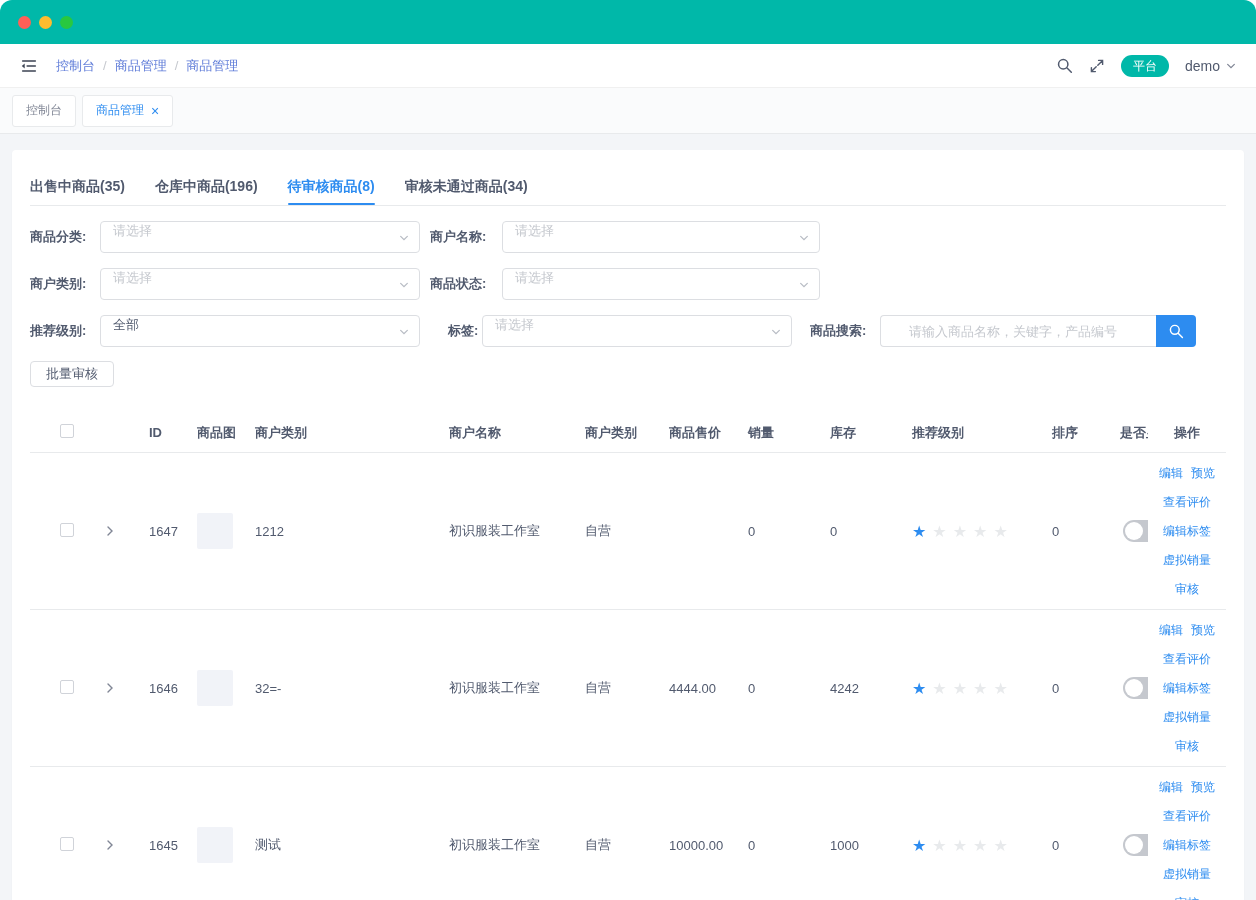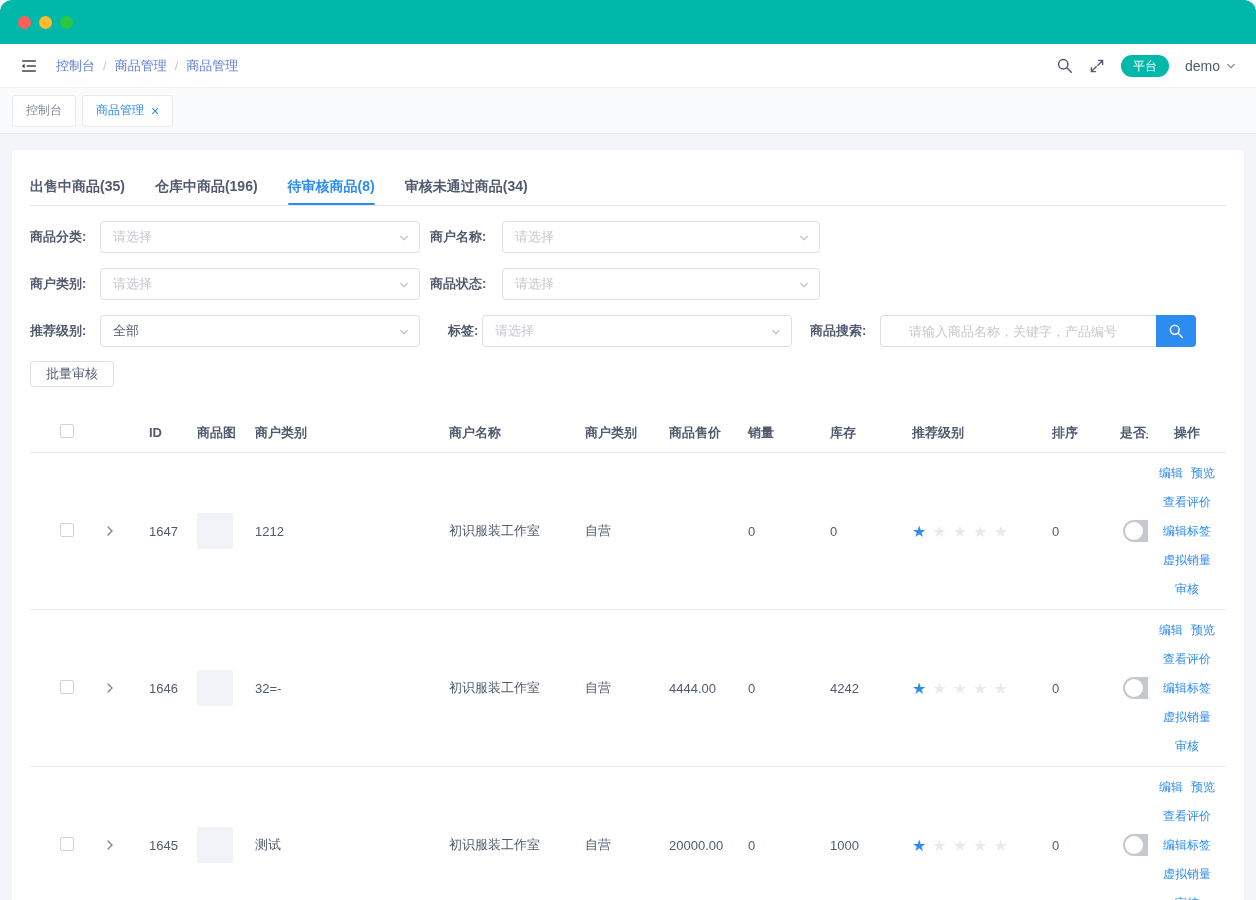--- a/index.html
+++ b/index.html
@@ -48,21 +48,21 @@
     background:#2d8cf0; border-radius:1px; }
 
   
   .frow { display:flex; align-items:center; margin-top:15px; height:32px; }
   .frow:first-of-type { margin-top:12px; }
   .flabel { font-size:13px; font-weight:600; color:#515a6e; width:70px; }
   .flabel.w34 { width:34px; margin-left:28px; }
   .flabel.ml10 { margin-left:10px; width:72px; }
   .flabel.ml18 { margin-left:18px; }
   .select { position:relative; height:32px; border:1px solid #dcdee2; border-radius:4px;
-    background:#fff; display:flex; align-items:center; padding:0 16px 0 12px; font-size:13px;
+    background:#fff; display:flex; padding:0 16px 0 12px; font-size:13px;
     color:#c5c8ce; cursor:pointer; }
   .select.value { color:#515a6e; }
   .select .arrow { position:absolute; right:10px; top:11px; }
   .w320 { width:320px; } .w318 { width:318px; } .w310 { width:310px; }
   .search-input { width:276px; height:32px; border:1px solid #dcdee2; border-right:none;
     border-radius:4px 0 0 4px; padding:0 28px; font-size:13px; color:#515a6e; outline:none;
     font-family:inherit; }
   .search-input::placeholder { color:#c5c8ce; }
   .search-btn { width:40px; height:32px; background:#2d8cf0; border:none; border-radius:0 4px 4px 0;
     display:flex; align-items:center; justify-content:center; cursor:pointer; }
@@ -347,21 +347,21 @@
                 <path d="M4 2l4 4-4 4"></path>
               </svg>
             </div>
           <div class="cell">1645</div>
           <div class="cell">
               <div class="thumb"></div>
             </div>
           <div class="cell">测试</div>
           <div class="cell">初识服装工作室</div>
           <div class="cell">自营</div>
-          <div class="cell">20000.00</div>
+          <div class="cell">10000.00</div>
           <div class="cell">0</div>
           <div class="cell">1000</div>
           <div class="cell">
               <div class="stars">
                 <span class="star on">★</span>
                 <span class="star">★</span>
                 <span class="star">★</span>
                 <span class="star">★</span>
                 <span class="star">★</span>
               </div>

